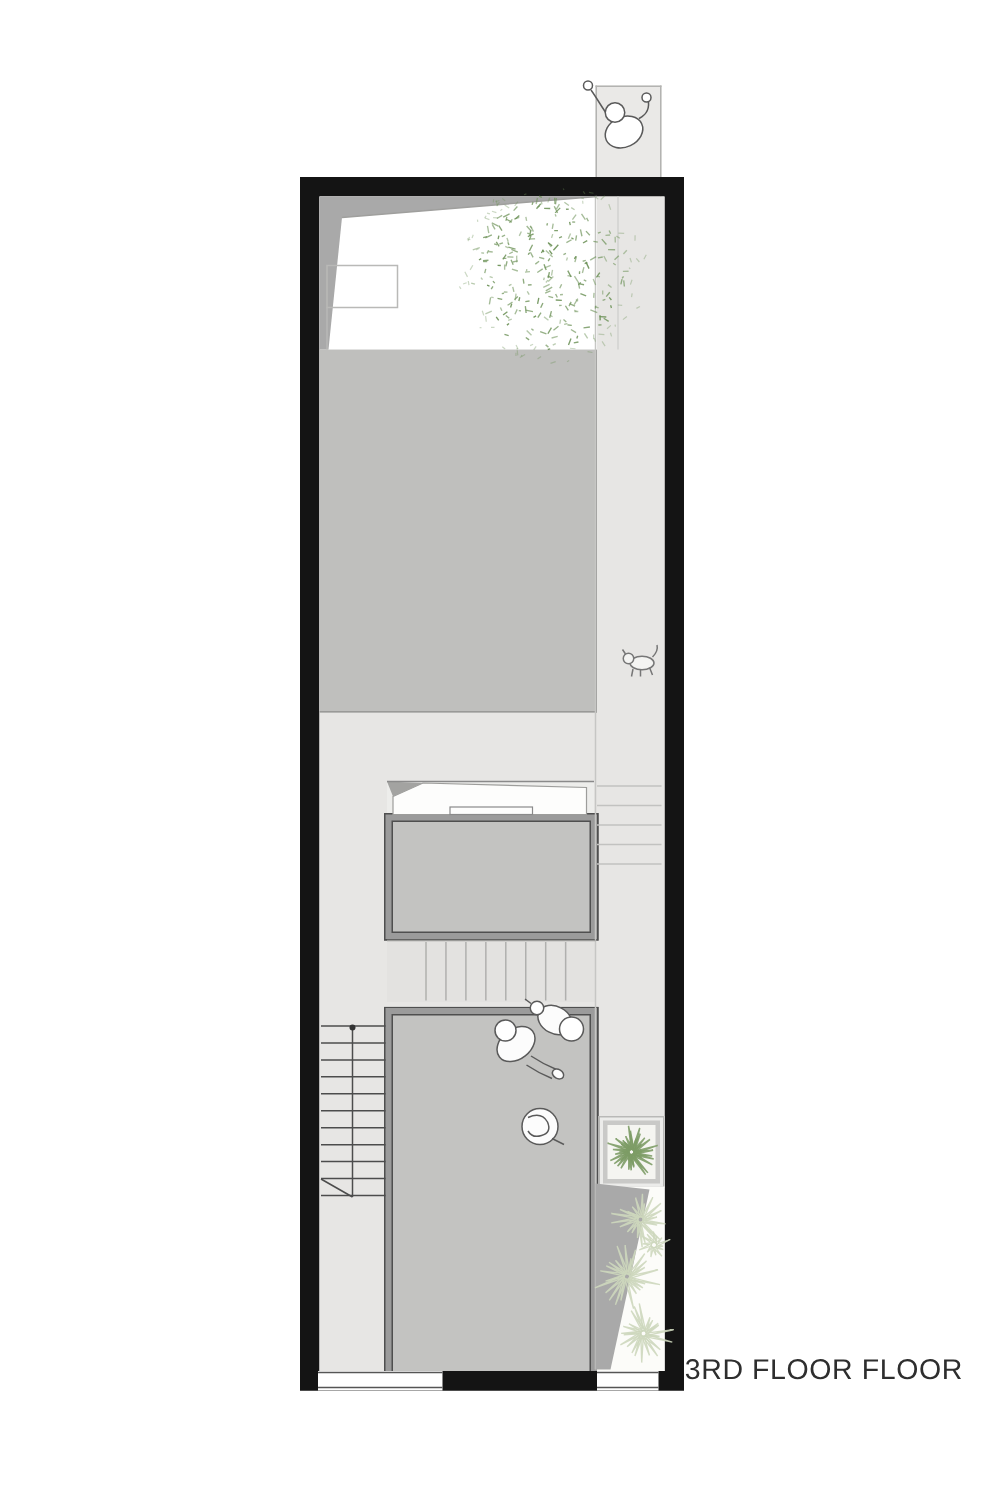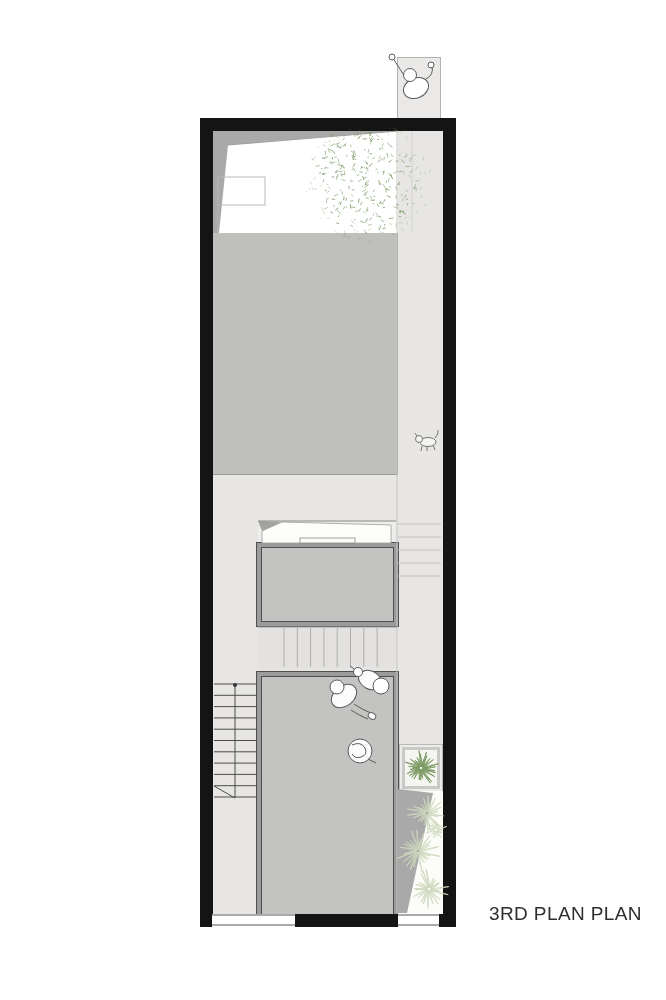--- a/index.html
+++ b/index.html
@@ -582,14 +582,14 @@
         <path d="M352,745 q9,-4 13,3 q3,7 -4,9 q-6,2 -9,-3" fill="none" stroke="#5a5a5a" stroke-width="1"></path>
         <path d="M368,759 l8,4" fill="none" stroke="#5a5a5a" stroke-width="1"></path>
       </g>
       <g>
         <ellipse cx="428" cy="442" rx="8" ry="4.5" fill="#f4f4f2" stroke="#777" stroke-width="1"></ellipse>
         <circle cx="419" cy="439" r="3.5" fill="#f4f4f2" stroke="#777" stroke-width="1"></circle>
         <path d="M422,446 l-1,5 M427,446 l0,5 M433,445 l2,5 M435,438 q4,-4 3,-8 M417,436 l-2,-3" fill="none" stroke="#777" stroke-width="1"></path>
       </g>
     </svg>
 
-  <div class="abs" id="plan-title">3RD PLAN PLAN</div>
+  <div class="abs" id="plan-title">3RD FLOOR FLOOR</div>
 </div>
 
 </body></html>

